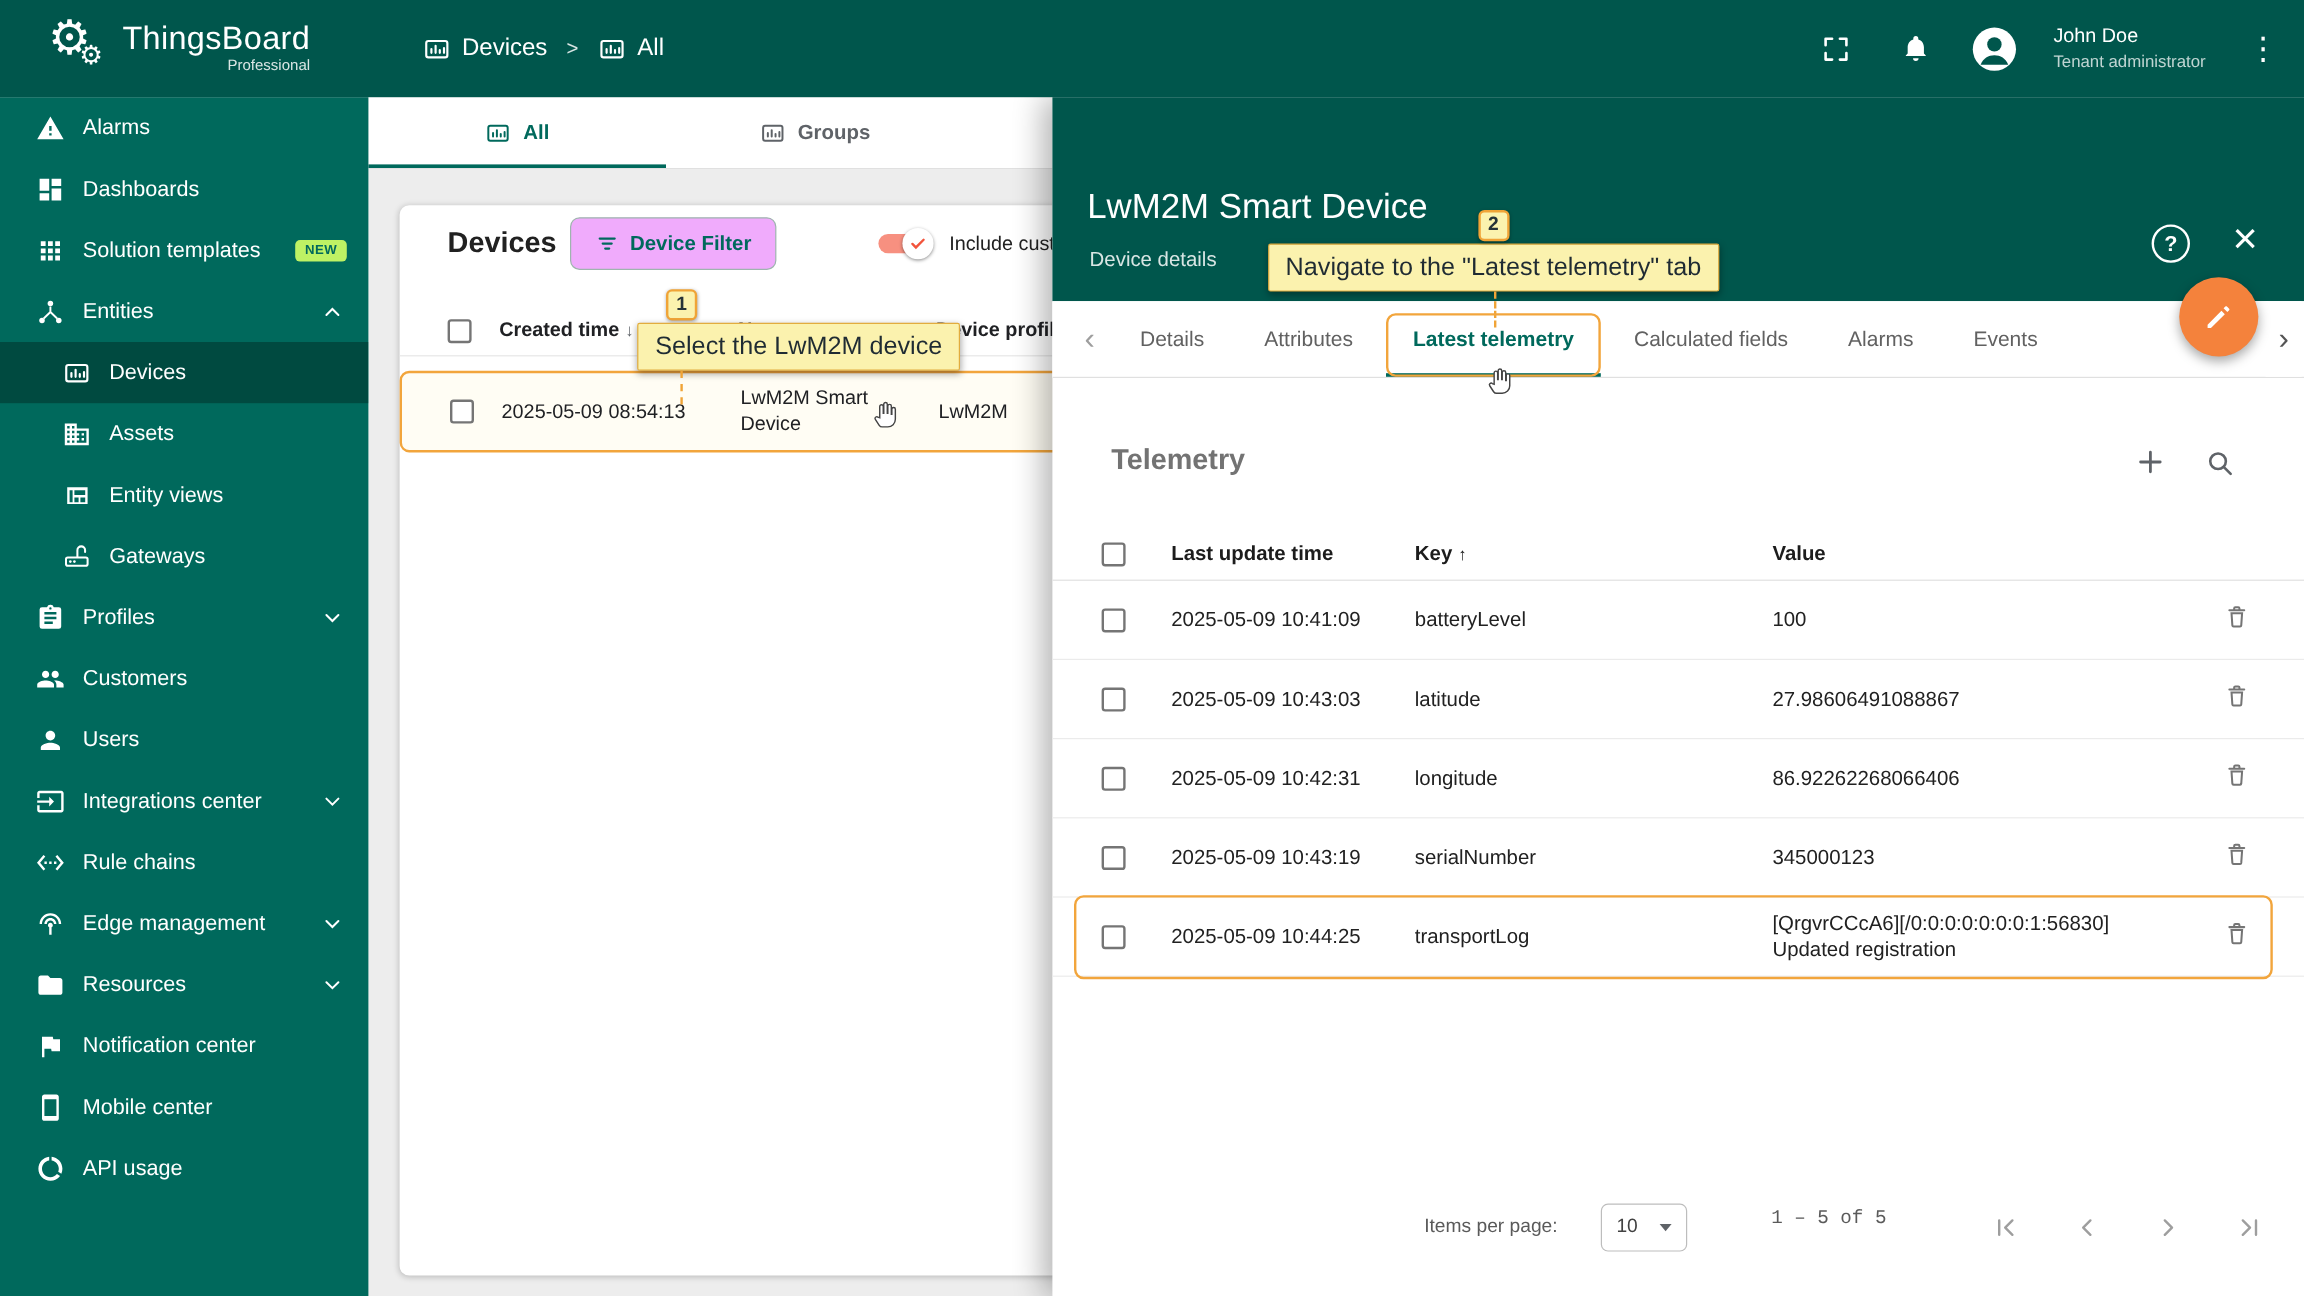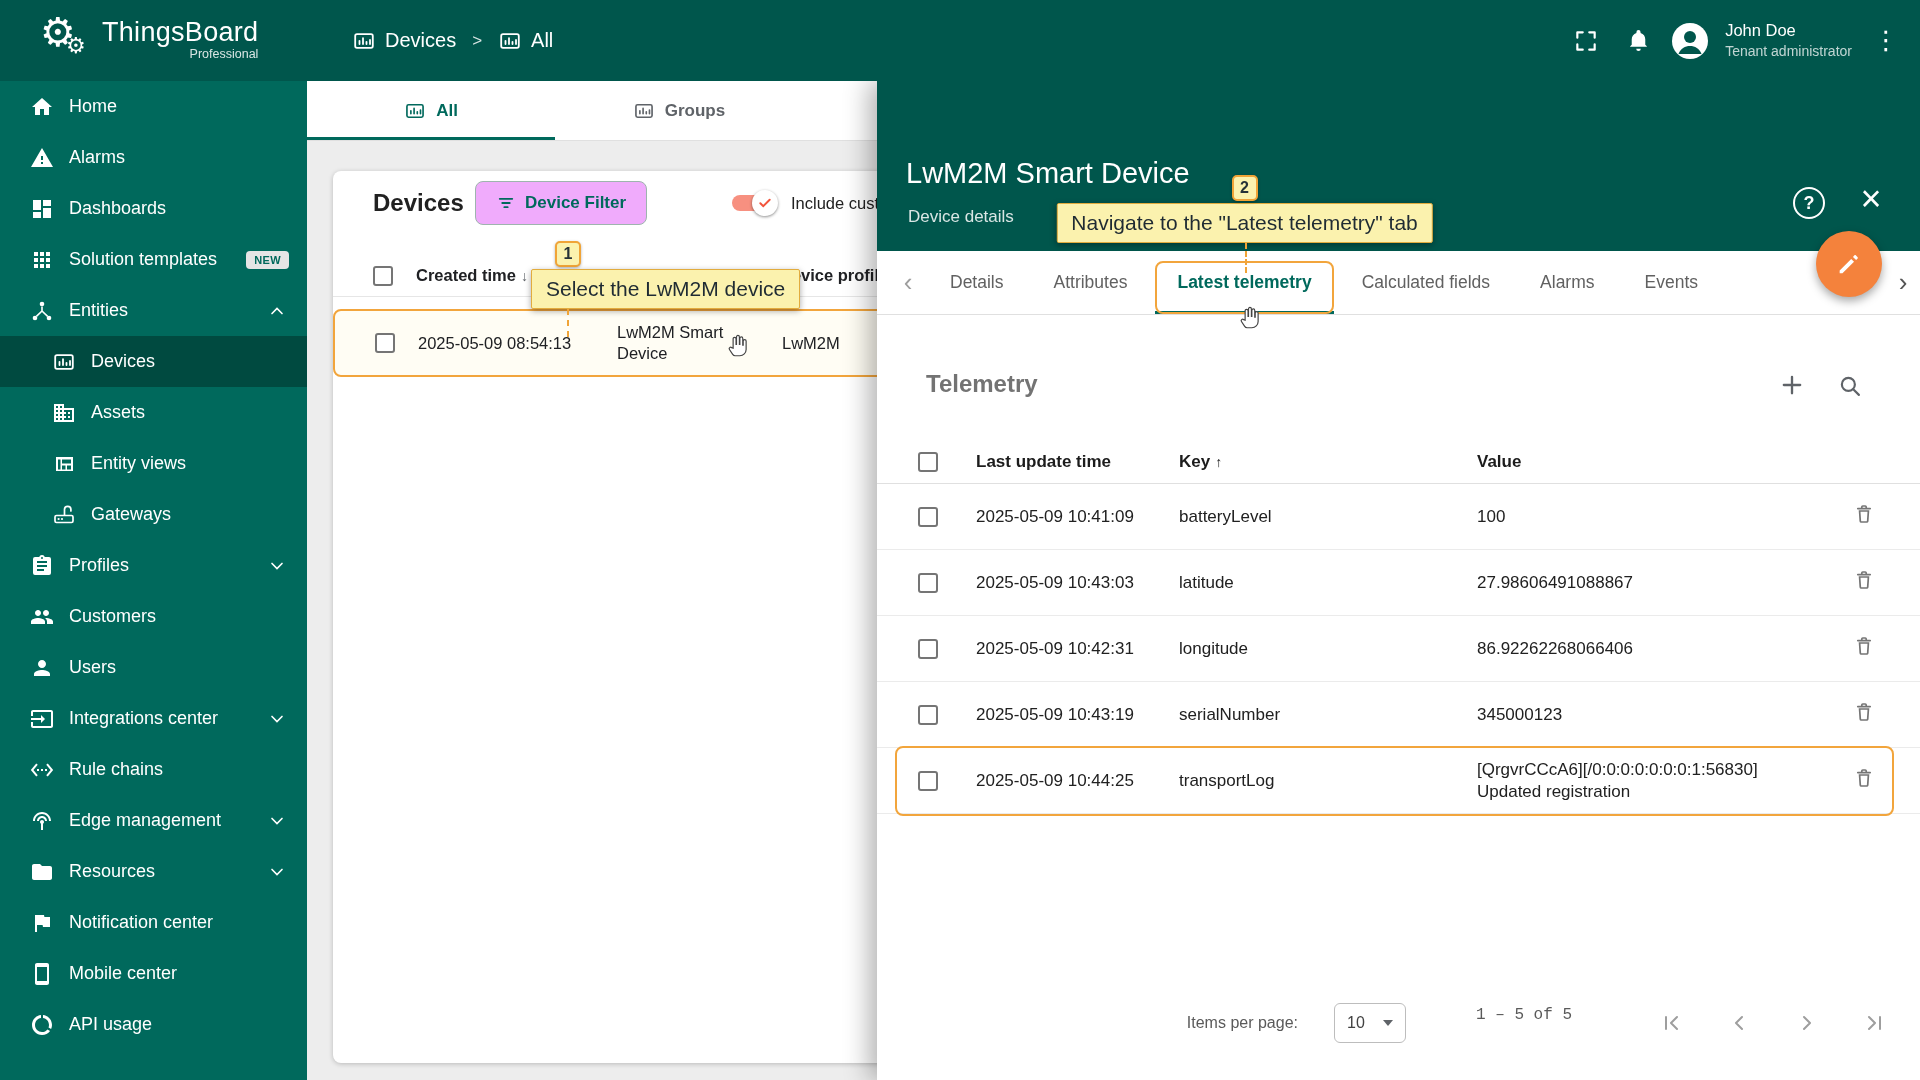--- a/index.html
+++ b/index.html
@@ -19,37 +19,37 @@
   .logo { position:absolute; left:38px; top:10px; display:flex; align-items:flex-start; }
   .gears { position:relative; width:58px; height:58px; }
   .gear-big { position:absolute; left:2px; top:0px; font-size:40px; line-height:44px; color:#fff; }
   .gear-small { position:absolute; left:28px; top:24px; font-size:22px; line-height:24px; color:#fff; }
   .brand-block { margin-left:6px; margin-top:6px; display:flex; flex-direction:column; align-items:flex-end; }
   .brand { font-size:27px; letter-spacing:.3px; color:#fff; line-height:32px; }
   .brand-sub { font-size:12.5px; color:rgba(255,255,255,.85); margin-top:-1px; }
   .breadcrumb { position:absolute; left:352px; top:0; height:81px; display:flex; align-items:center; gap:12px; }
   .bc-item { display:flex; align-items:center; gap:9px; font-size:20px; color:#fff; cursor:default; }
   .bc-sep { font-size:17px; color:rgba(255,255,255,.85); padding:0 4px; }
-  .top-right { position:absolute; right:16px; top:0; height:81px; display:flex; align-items:center; gap:6px; }
+  .top-right { position:absolute; right:16px; top:0; height:81px; display:flex; align-items:center; gap:20px; }
   .icon-btn { width:46px; height:46px; display:flex; align-items:center; justify-content:center; border-radius:50%; }
   .user-block { margin:0 10px 0 6px; display:flex; flex-direction:column; line-height:21px; }
   .user-name { font-size:16.5px; color:#fff; }
   .user-role { font-size:14px; color:rgba(255,255,255,.75);text-align:right; }
   .kebab { font-size:26px; color:#fff; width:36px; text-align:center; }
 
   
   .sidebar { position:absolute; left:0; top:81px; width:307px; height:999px;
     background:var(--sidebar); z-index:15; overflow:hidden; }
   .side-item { height:51px; display:flex; align-items:center; padding-left:30px;
     color:#fff; font-size:18px; gap:15px; position:relative; cursor:pointer; }
   .side-item.child { padding-left:52px; }
   .side-item.selected { background:var(--sidebar-selected); }
   .side-item svg { flex:0 0 auto; }
   .side-label { white-space:nowrap; }
-  .new-badge { margin-left:auto; margin-right:18px; background:#e5e5e5; color:var(--accent);
+  .new-badge { margin-left:auto; margin-right:18px; background:#bef264; color:var(--accent);
     font-size:11px; font-weight:bold; padding:3px 8px; border-radius:4px; letter-spacing:.4px; }
   .chev { margin-left:auto; margin-right:20px; display:flex; }
 
   
   .content { position:absolute; left:307px; top:81px; right:0; bottom:0; background:#ededed; z-index:1; }
   .content-tabs { position:absolute; left:0; top:0; right:0; height:60px; background:#fff;
     border-bottom:1px solid #e0e0e0; display:flex; }
   .ctab { width:248px; display:flex; align-items:center; justify-content:center; gap:10px;
     font-size:17px; font-weight:600; color:#5f6368; position:relative; cursor:pointer; }
   .ctab.active { color:var(--accent); }
@@ -207,26 +207,20 @@
       </div>
       <div class="user-block">
         <span class="user-name">John Doe</span>
         <span class="user-role">Tenant administrator</span>
       </div>
       <div class="kebab">⋮</div>
     </div>
   </header>
 
   <aside class="sidebar">
-    <div class="side-item">
-      <svg width="24" height="24" viewBox="0 0 24 24">
-          <path d="M10 20v-6h4v6h5v-8h3L12 3 2 12h3v8z" fill="#fff"></path>
-        </svg>
-      <span class="side-label">Home</span>
-    </div>
     <div class="side-item">
       <svg width="24" height="24" viewBox="0 0 24 24">
           <path d="M1 21h22L12 2 1 21zm12-3h-2v-2h2v2zm0-4h-2v-4h2v4z" fill="#fff"></path>
         </svg>
       <span class="side-label">Alarms</span>
     </div>
     <div class="side-item">
       <svg width="24" height="24" viewBox="0 0 24 24">
           <path d="M3 13h8V3H3v10zm0 8h8v-6H3v6zm10 0h8V11h-8v10zm0-18v6h8V3h-8z" fill="#fff"></path>
         </svg>

